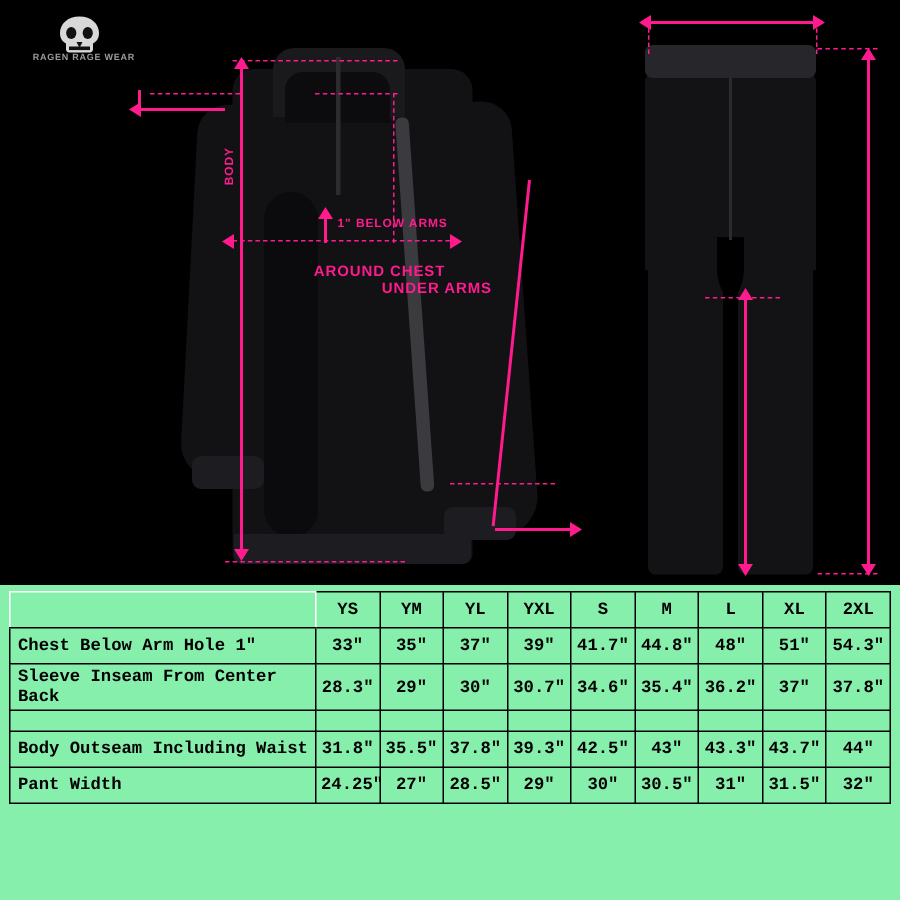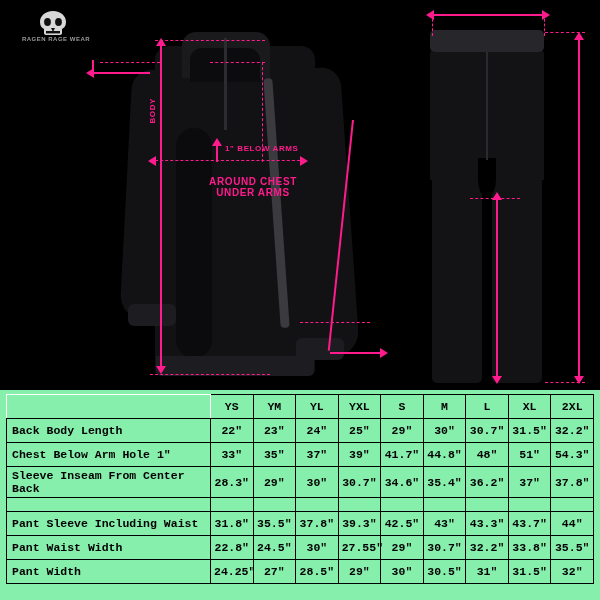--- a/index.html
+++ b/index.html
@@ -377,21 +377,21 @@
     <div class="dash-h" style="left:150px; top:374px; width:120px;"></div>
 
     <div class="dash-h" style="left:150px; top:160px; width:155px;"></div>
     <div class="arrow-left" style="left:148px; top:156px;"></div>
     <div class="arrow-right" style="left:300px; top:156px;"></div>
 
     <div class="line-v" style="left:216px; top:146px; height:16px;"></div>
     <div class="arrow-up" style="left:212px; top:138px;"></div>
     <div class="anno-label" style="left:225px; top:144px;">1" BELOW ARMS</div>
     <div class="anno-center" style="left:178px; top:176px; width:150px;">AROUND CHEST</div>
-    <div class="anno-center" style="left:178px; top:187px; width:150px;">UNDER ARMS</div>
+    <div class="anno-center" style="left:178px; top:187px; width:150px;text-align:right;">UNDER ARMS</div>
 
     <div class="dash-v" style="left:262px; top:62px; height:100px;"></div>
     <div class="dash-h" style="left:210px; top:62px; width:55px;"></div>
 
     <div class="line-h" style="left:92px; top:72px; width:58px;"></div>
     <div class="arrow-left" style="left:86px; top:68px;"></div>
     <div class="line-v" style="left:92px; top:60px; height:14px;"></div>
     <div class="dash-h" style="left:100px; top:62px; width:60px;"></div>
 
     <div class="line-h" style="left:330px; top:352px; width:52px;"></div>
@@ -436,32 +436,20 @@
           <th class="num">YL</th>
           <th class="num">YXL</th>
           <th class="num">S</th>
           <th class="num">M</th>
           <th class="num">L</th>
           <th class="num">XL</th>
           <th class="num">2XL</th>
         </tr>
       </thead>
       <tbody>
-        <tr>
-          <td class="lbl">Back Body Length</td>
-          <td class="num">22"</td>
-          <td class="num">23"</td>
-          <td class="num">24"</td>
-          <td class="num">25"</td>
-          <td class="num">29"</td>
-          <td class="num">30"</td>
-          <td class="num">30.7"</td>
-          <td class="num">31.5"</td>
-          <td class="num">32.2"</td>
-        </tr>
         <tr>
           <td class="lbl">Chest Below Arm Hole 1"</td>
           <td class="num">33"</td>
           <td class="num">35"</td>
           <td class="num">37"</td>
           <td class="num">39"</td>
           <td class="num">41.7"</td>
           <td class="num">44.8"</td>
           <td class="num">48"</td>
           <td class="num">51"</td>
@@ -485,42 +473,30 @@
           <td></td>
           <td></td>
           <td></td>
           <td></td>
           <td></td>
           <td></td>
           <td></td>
           <td></td>
         </tr>
         <tr>
-          <td class="lbl">Pant Sleeve Including Waist</td>
+          <td class="lbl">Body Outseam Including Waist</td>
           <td class="num">31.8"</td>
           <td class="num">35.5"</td>
           <td class="num">37.8"</td>
           <td class="num">39.3"</td>
           <td class="num">42.5"</td>
           <td class="num">43"</td>
           <td class="num">43.3"</td>
           <td class="num">43.7"</td>
           <td class="num">44"</td>
-        </tr>
-        <tr>
-          <td class="lbl">Pant Waist Width</td>
-          <td class="num">22.8"</td>
-          <td class="num">24.5"</td>
-          <td class="num">30"</td>
-          <td class="num">27.55"</td>
-          <td class="num">29"</td>
-          <td class="num">30.7"</td>
-          <td class="num">32.2"</td>
-          <td class="num">33.8"</td>
-          <td class="num">35.5"</td>
         </tr>
         <tr>
           <td class="lbl">Pant Width</td>
           <td class="num">24.25"</td>
           <td class="num">27"</td>
           <td class="num">28.5"</td>
           <td class="num">29"</td>
           <td class="num">30"</td>
           <td class="num">30.5"</td>
           <td class="num">31"</td>

